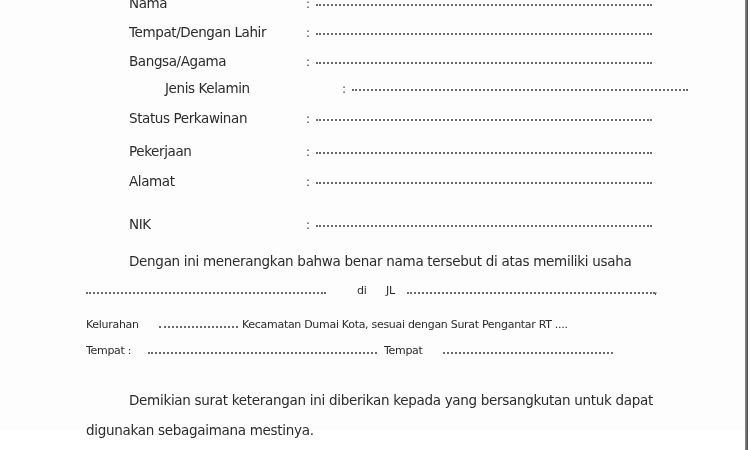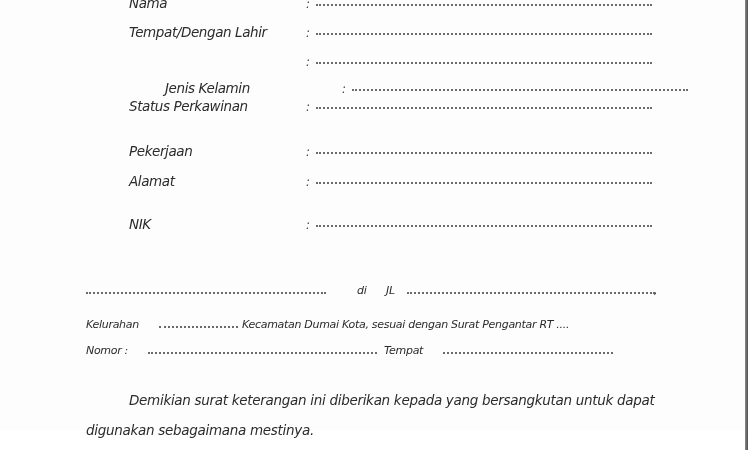--- a/index.html
+++ b/index.html
@@ -15,21 +15,20 @@
       font-family: "DejaVu Sans", sans-serif;
       color: #2b2b2b;
     }
     .page {
       position: absolute;
       left: 0;
       top: 0;
       width: 745px;
       height: 430px;
       background: #fdfdfd;
-      font-style: italic;
     }
     .right-border {
       position: absolute;
       left: 745px;
       top: 0;
       width: 3px;
       height: 450px;
       background: linear-gradient(to right, #8a8a8a, #4e4e4e);
     }
     .field-row {
@@ -94,31 +93,32 @@
     <span class="field-dots"></span>
   </div>
 
   <div class="field-row" style="top:22px;">
     <span class="field-label">Tempat/Dengan Lahir</span>
     <span class="field-colon">:</span>
     <span class="field-dots"></span>
   </div>
 
   <div class="field-row" style="top:51px;">
+    <span class="field-label">Bangsa/Agama</span>
     <span class="field-colon">:</span>
     <span class="field-dots"></span>
   </div>
 
   <div class="field-row" style="top:78px;margin-left:36px;">
     <span class="field-label">Jenis Kelamin</span>
     <span class="field-colon">:</span>
     <span class="field-dots"></span>
   </div>
 
-  <div class="field-row" style="top:96px;">
+  <div class="field-row" style="top:108px;">
     <span class="field-label">Status Perkawinan</span>
     <span class="field-colon">:</span>
     <span class="field-dots"></span>
   </div>
 
   <div class="field-row" style="top:141px;">
     <span class="field-label">Pekerjaan</span>
     <span class="field-colon">:</span>
     <span class="field-dots"></span>
   </div>
@@ -128,32 +128,33 @@
     <span class="field-colon">:</span>
     <span class="field-dots"></span>
   </div>
 
   <div class="field-row" style="top:214px;">
     <span class="field-label">NIK</span>
     <span class="field-colon">:</span>
     <span class="field-dots"></span>
   </div>
 
+  <div class="para-line" style="left:129px; top:251px;">Dengan ini menerangkan bahwa benar nama tersebut di atas memiliki usaha</div>
 
   <span class="abs-dots" style="left:86px; top:292px; width:240px;"></span>
   <span class="abs-text" style="left:357px; top:281px;">di</span>
   <span class="abs-text" style="left:386px; top:281px;">JL</span>
   <span class="abs-dots" style="left:407px; top:292px; width:248px;"></span>
   <span class="abs-text" style="left:654px; top:281px;">,</span>
 
   <span class="abs-text" style="left:86px; top:315px;">Kelurahan</span>
   <span class="abs-dots" style="left:159px; top:326px; width:79px;"></span>
   <span class="abs-text" style="left:242px; top:315px;">Kecamatan Dumai Kota, sesuai dengan Surat Pengantar RT ....</span>
 
-  <span class="abs-text" style="left:86px; top:341px;">Nomor :</span>
+  <span class="abs-text" style="left:86px; top:341px;">Tempat :</span>
   <span class="abs-dots" style="left:148px; top:352px; width:229px;"></span>
   <span class="abs-text" style="left:384px; top:341px;">Tempat</span>
   <span class="abs-dots" style="left:443px; top:352px; width:170px;"></span>
 
   <div class="para-line" style="left:86px; top:420px;">digunakan  sebagaimana mestinya.</div>
   <div class="para-line" style="left:129px; top:390px;">Demikian surat keterangan ini diberikan kepada yang bersangkutan untuk dapat</div>
 
 </div>
 
 <div class="right-border"></div>

